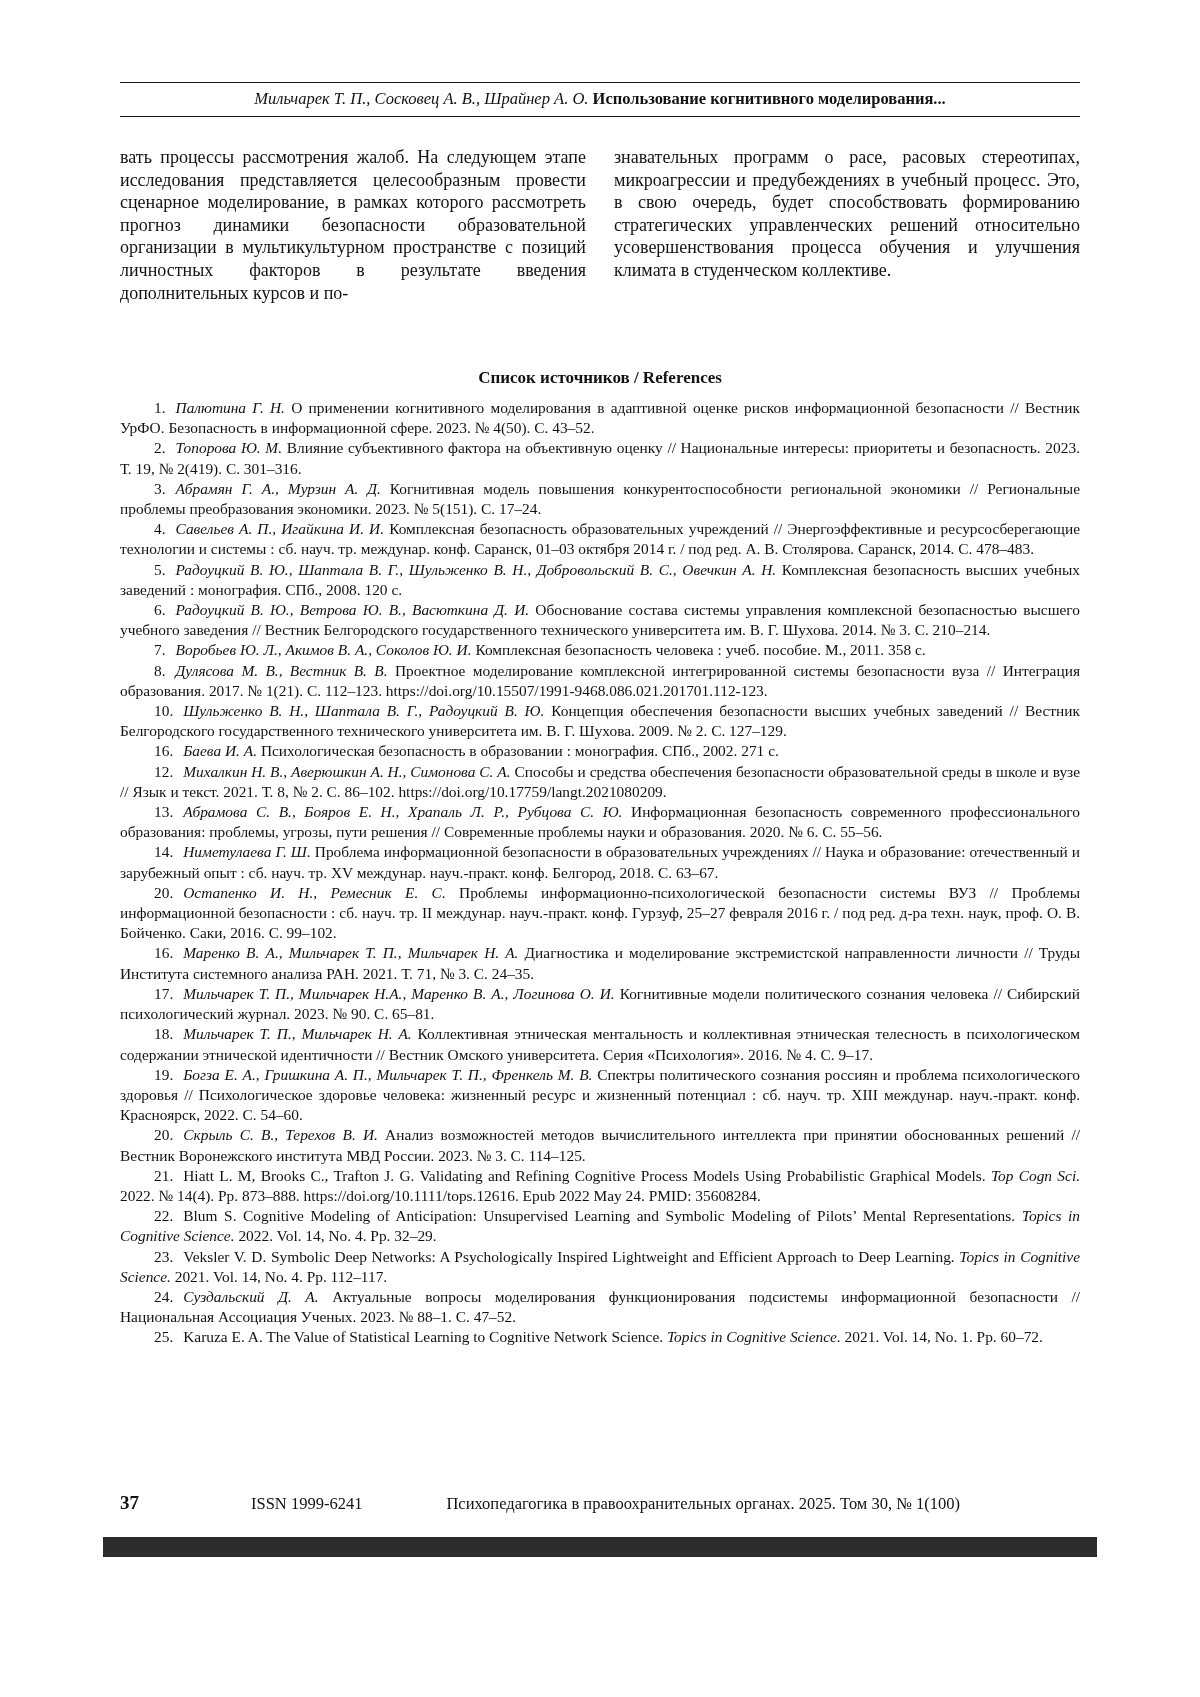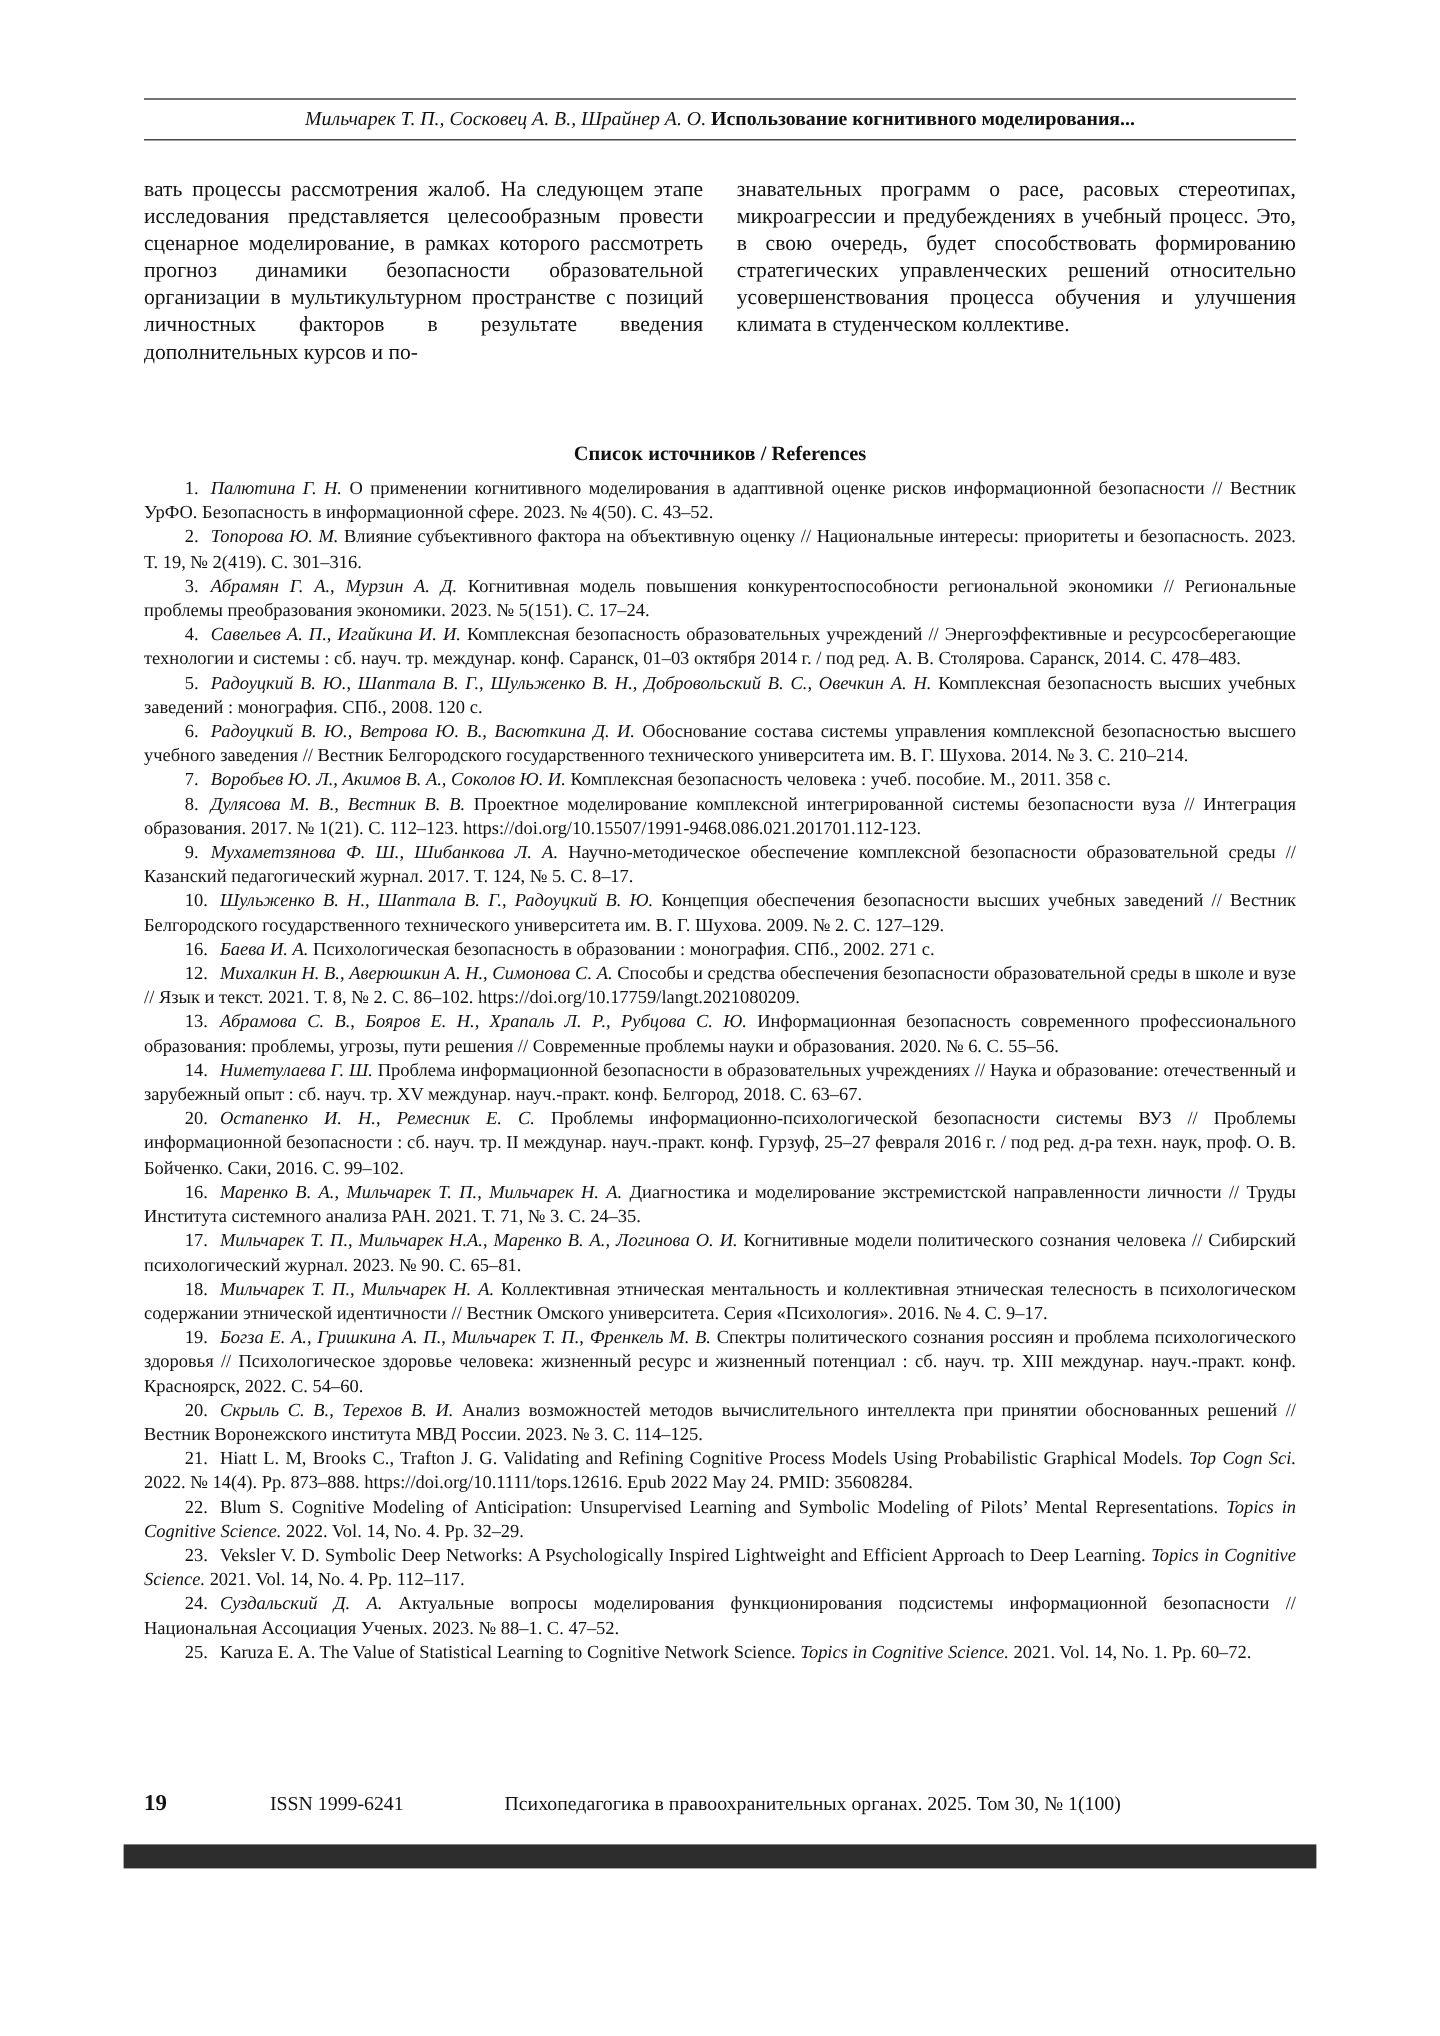--- a/index.html
+++ b/index.html
@@ -52,21 +52,21 @@
   .ref-num { margin-right: 10px; }
   .it { font-style: italic; }
 
   .footer {
     top: 1492px;
     display: flex;
     align-items: baseline;
     font-size: 16.5px;
   }
   .footer .page-num { font-weight: bold; font-size: 19px; }
-  .footer .issn { margin-left: 86px; }
+  .footer .issn { margin-left: 112px; }
   .footer .journal { margin-left: 84px; }
 
   .footer-bar {
     left: 103px;
     top: 1537px;
     width: 994px;
     height: 20px;
     background: #2d2d2d;
   }
 </style>
@@ -87,38 +87,37 @@
 
 <div class="abs content-x refs">
     <p class="ref"><span class="ref-num">1.</span><span class="it">Палютина Г. Н.</span><span> О применении когнитивного моделирования в адаптивной оценке рисков информационной безопасности // Вестник УрФО. Безопасность в информационной сфере. 2023. № 4(50). С. 43–52.</span></p>
     <p class="ref"><span class="ref-num">2.</span><span class="it">Топорова Ю. М.</span><span> Влияние субъективного фактора на объективную оценку // Национальные интересы: приоритеты и безопасность. 2023. Т. 19, № 2(419). С. 301–316.</span></p>
     <p class="ref"><span class="ref-num">3.</span><span class="it">Абрамян Г. А., Мурзин А. Д.</span><span> Когнитивная модель повышения конкурентоспособности региональной экономики // Региональные проблемы преобразования экономики. 2023. № 5(151). С. 17–24.</span></p>
     <p class="ref"><span class="ref-num">4.</span><span class="it">Савельев А. П., Игайкина И. И.</span><span> Комплексная безопасность образовательных учреждений // Энергоэффективные и ресурсосберегающие технологии и системы : сб. науч. тр. междунар. конф. Саранск, 01–03 октября 2014 г. / под ред. А. В. Столярова. Саранск, 2014. С. 478–483.</span></p>
     <p class="ref"><span class="ref-num">5.</span><span class="it">Радоуцкий В. Ю., Шаптала В. Г., Шульженко В. Н., Добровольский В. С., Овечкин А. Н.</span><span> Комплексная безопасность высших учебных заведений : монография. СПб., 2008. 120 с.</span></p>
     <p class="ref"><span class="ref-num">6.</span><span class="it">Радоуцкий В. Ю., Ветрова Ю. В., Васюткина Д. И.</span><span> Обоснование состава системы управления комплексной безопасностью высшего учебного заведения // Вестник Белгородского государственного технического университета им. В. Г. Шухова. 2014. № 3. С. 210–214.</span></p>
     <p class="ref"><span class="ref-num">7.</span><span class="it">Воробьев Ю. Л., Акимов В. А., Соколов Ю. И.</span><span> Комплексная безопасность человека : учеб. пособие. М., 2011. 358 с.</span></p>
     <p class="ref"><span class="ref-num">8.</span><span class="it">Дулясова М. В., Вестник В. В.</span><span> Проектное моделирование комплексной интегрированной системы безопасности вуза // Интеграция образования. 2017. № 1(21). С. 112–123. https://doi.org/10.15507/1991-9468.086.021.201701.112-123.</span></p>
-    <p class="ref"><span class="ref-num">9.</span><span class="it">Мухаметзянова Ф. Ш., Шибанкова Л. А.</span><span> Научно-методическое обеспечение комплексной безопасности образовательной среды // Казанский педагогический журнал. 2017. Т. 124, № 5. С. 8–17.</span></p>
     <p class="ref"><span class="ref-num">10.</span><span class="it">Шульженко В. Н., Шаптала В. Г., Радоуцкий В. Ю.</span><span> Концепция обеспечения безопасности высших учебных заведений // Вестник Белгородского государственного технического университета им. В. Г. Шухова. 2009. № 2. С. 127–129.</span></p>
     <p class="ref"><span class="ref-num">16.</span><span class="it">Баева И. А.</span><span> Психологическая безопасность в образовании : монография. СПб., 2002. 271 с.</span></p>
     <p class="ref"><span class="ref-num">12.</span><span class="it">Михалкин Н. В., Аверюшкин А. Н., Симонова С. А.</span><span> Способы и средства обеспечения безопасности образовательной среды в школе и вузе // Язык и текст. 2021. Т. 8, № 2. С. 86–102. https://doi.org/10.17759/langt.2021080209.</span></p>
     <p class="ref"><span class="ref-num">13.</span><span class="it">Абрамова С. В., Бояров Е. Н., Храпаль Л. Р., Рубцова С. Ю.</span><span> Информационная безопасность современного профессионального образования: проблемы, угрозы, пути решения // Современные проблемы науки и образования. 2020. № 6. С. 55–56.</span></p>
     <p class="ref"><span class="ref-num">14.</span><span class="it">Ниметулаева Г. Ш.</span><span> Проблема информационной безопасности в образовательных учреждениях // Наука и образование: отечественный и зарубежный опыт : сб. науч. тр. XV междунар. науч.-практ. конф. Белгород, 2018. С. 63–67.</span></p>
     <p class="ref"><span class="ref-num">20.</span><span class="it">Остапенко И. Н., Ремесник Е. С.</span><span> Проблемы информационно-психологической безопасности системы ВУЗ // Проблемы информационной безопасности : сб. науч. тр. II междунар. науч.-практ. конф. Гурзуф, 25–27 февраля 2016 г. / под ред. д-ра техн. наук, проф. О. В. Бойченко. Саки, 2016. С. 99–102.</span></p>
     <p class="ref"><span class="ref-num">16.</span><span class="it">Маренко В. А., Мильчарек Т. П., Мильчарек Н. А.</span><span> Диагностика и моделирование экстремистской направленности личности // Труды Института системного анализа РАН. 2021. Т. 71, № 3. С. 24–35.</span></p>
     <p class="ref"><span class="ref-num">17.</span><span class="it">Мильчарек Т. П., Мильчарек Н.А., Маренко В. А., Логинова О. И.</span><span> Когнитивные модели политического сознания человека // Сибирский психологический журнал. 2023. № 90. С. 65–81.</span></p>
     <p class="ref"><span class="ref-num">18.</span><span class="it">Мильчарек Т. П., Мильчарек Н. А.</span><span> Коллективная этническая ментальность и коллективная этническая телесность в психологическом содержании этнической идентичности // Вестник Омского университета. Серия «Психология». 2016. № 4. С. 9–17.</span></p>
     <p class="ref"><span class="ref-num">19.</span><span class="it">Богза Е. А., Гришкина А. П., Мильчарек Т. П., Френкель М. В.</span><span> Спектры политического сознания россиян и проблема психологического здоровья // Психологическое здоровье человека: жизненный ресурс и жизненный потенциал : сб. науч. тр. XIII междунар. науч.-практ. конф. Красноярск, 2022. С. 54–60.</span></p>
     <p class="ref"><span class="ref-num">20.</span><span class="it">Скрыль С. В., Терехов В. И.</span><span> Анализ возможностей методов вычислительного интеллекта при принятии обоснованных решений // Вестник Воронежского института МВД России. 2023. № 3. С. 114–125.</span></p>
     <p class="ref"><span class="ref-num">21.</span><span>Hiatt L. M, Brooks C., Trafton J. G. Validating and Refining Cognitive Process Models Using Probabilistic Graphical Models. </span><span class="it">Top Cogn Sci.</span><span> 2022. № 14(4). Pp. 873–888. https://doi.org/10.1111/tops.12616. Epub 2022 May 24. PMID: 35608284.</span></p>
     <p class="ref"><span class="ref-num">22.</span><span>Blum S. Cognitive Modeling of Anticipation: Unsupervised Learning and Symbolic Modeling of Pilots’ Mental Representations. </span><span class="it">Topics in Cognitive Science.</span><span> 2022. Vol. 14, No. 4. Pp. 32–29.</span></p>
     <p class="ref"><span class="ref-num">23.</span><span>Veksler V. D. Symbolic Deep Networks: A Psychologically Inspired Lightweight and Efficient Approach to Deep Learning. </span><span class="it">Topics in Cognitive Science.</span><span> 2021. Vol. 14, No. 4. Pp. 112–117.</span></p>
     <p class="ref"><span class="ref-num">24.</span><span class="it">Суздальский Д. А.</span><span> Актуальные вопросы моделирования функционирования подсистемы информационной безопасности // Национальная Ассоциация Ученых. 2023. № 88–1. С. 47–52.</span></p>
     <p class="ref"><span class="ref-num">25.</span><span>Karuza E. A. The Value of Statistical Learning to Cognitive Network Science. </span><span class="it">Topics in Cognitive Science.</span><span> 2021. Vol. 14, No. 1. Pp. 60–72.</span></p>
   </div>
 
 <div class="abs content-x footer">
-  <span class="page-num">19</span>
+  <span class="page-num">37</span>
   <span class="issn">ISSN 1999-6241</span>
   <span class="journal">Психопедагогика в правоохранительных органах. 2025. Том 30, № 1(100)</span>
 </div>
 
 <div class="abs footer-bar" style="background: rgb(45, 45, 45);"></div>
 
 </body></html>

